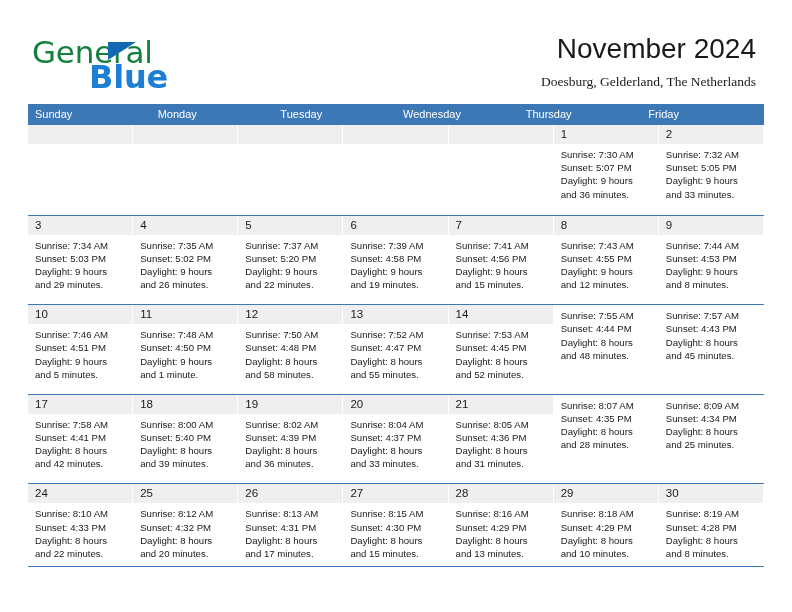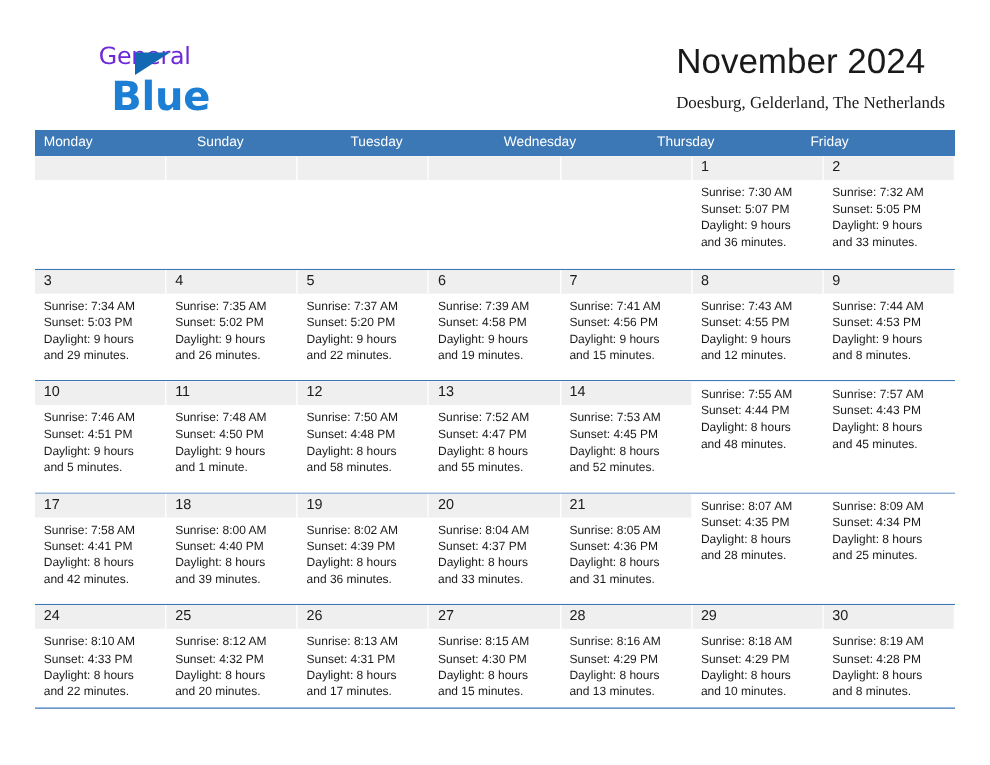--- a/index.html
+++ b/index.html
@@ -33,26 +33,25 @@
     position: absolute;
     left: 32px;
     top: 34px;
     width: 200px;
     height: 56px;
   }
   .logo-general {
     position: absolute;
     left: 0;
     top: 0;
-    font-size: 19px;
+    font-size: 31px;
     letter-spacing: -0.2px;
-    color: #6d28d9;
+    color: #15803d;
     font-family: "DejaVu Sans", sans-serif;
     font-weight: 400;
-    margin-left: 47px;
   }
   .logo-triangle {
     position: absolute;
     left: 76px;
     top: 8px;
     width: 0;
     height: 0;
     border-left: 28px solid #1268b3;
     border-bottom: 18px solid transparent;
   }
@@ -64,20 +63,21 @@
     letter-spacing: -0.2px;
     color: #1c7fd4;
     font-family: "DejaVu Sans", sans-serif;
     font-weight: 700;
   }
 
   .title-block {
     position: absolute;
     right: 36px;
     top: 32px;
+    text-align: right;
     margin-left: 36px;
   }
   .cal-title {
     font-size: 28px;
     font-weight: 400;
     color: #1a1a1a;
     line-height: 34px;
     font-family: "Liberation Sans", sans-serif;
   }
   .cal-subtitle {
@@ -183,22 +183,22 @@
 
     <div class="title-block">
       <div class="cal-title">November 2024</div>
       <div class="cal-subtitle">Doesburg, Gelderland, The Netherlands</div>
     </div>
 
   </div>
 
   <div class="calendar">
     <div class="weekday-row" id="weekday-row">
+        <div class="weekday-cell">Sunday</div>
         <div class="weekday-cell">Monday</div>
-        <div class="weekday-cell">Sunday</div>
         <div class="weekday-cell">Tuesday</div>
         <div class="weekday-cell">Wednesday</div>
         <div class="weekday-cell">Thursday</div>
         <div class="weekday-cell">Friday</div>
       </div>
     <div id="weeks-container">
         <div class="week-row">
           <div class="day-cell empty">
             <div class="day-number-band">
               <div class="day-number"></div>
@@ -415,21 +415,21 @@
               <div class="day-line">Daylight: 8 hours</div>
               <div class="day-line">and 42 minutes.</div>
             </div>
           </div>
           <div class="day-cell">
             <div class="day-number-band">
               <div class="day-number">18</div>
             </div>
             <div class="day-body">
               <div class="day-line">Sunrise: 8:00 AM</div>
-              <div class="day-line">Sunset: 4:40 PM</div>
+              <div class="day-line">Sunset: 5:40 PM</div>
               <div class="day-line">Daylight: 8 hours</div>
               <div class="day-line">and 39 minutes.</div>
             </div>
           </div>
           <div class="day-cell">
             <div class="day-number-band">
               <div class="day-number">19</div>
             </div>
             <div class="day-body">
               <div class="day-line">Sunrise: 8:02 AM</div>

